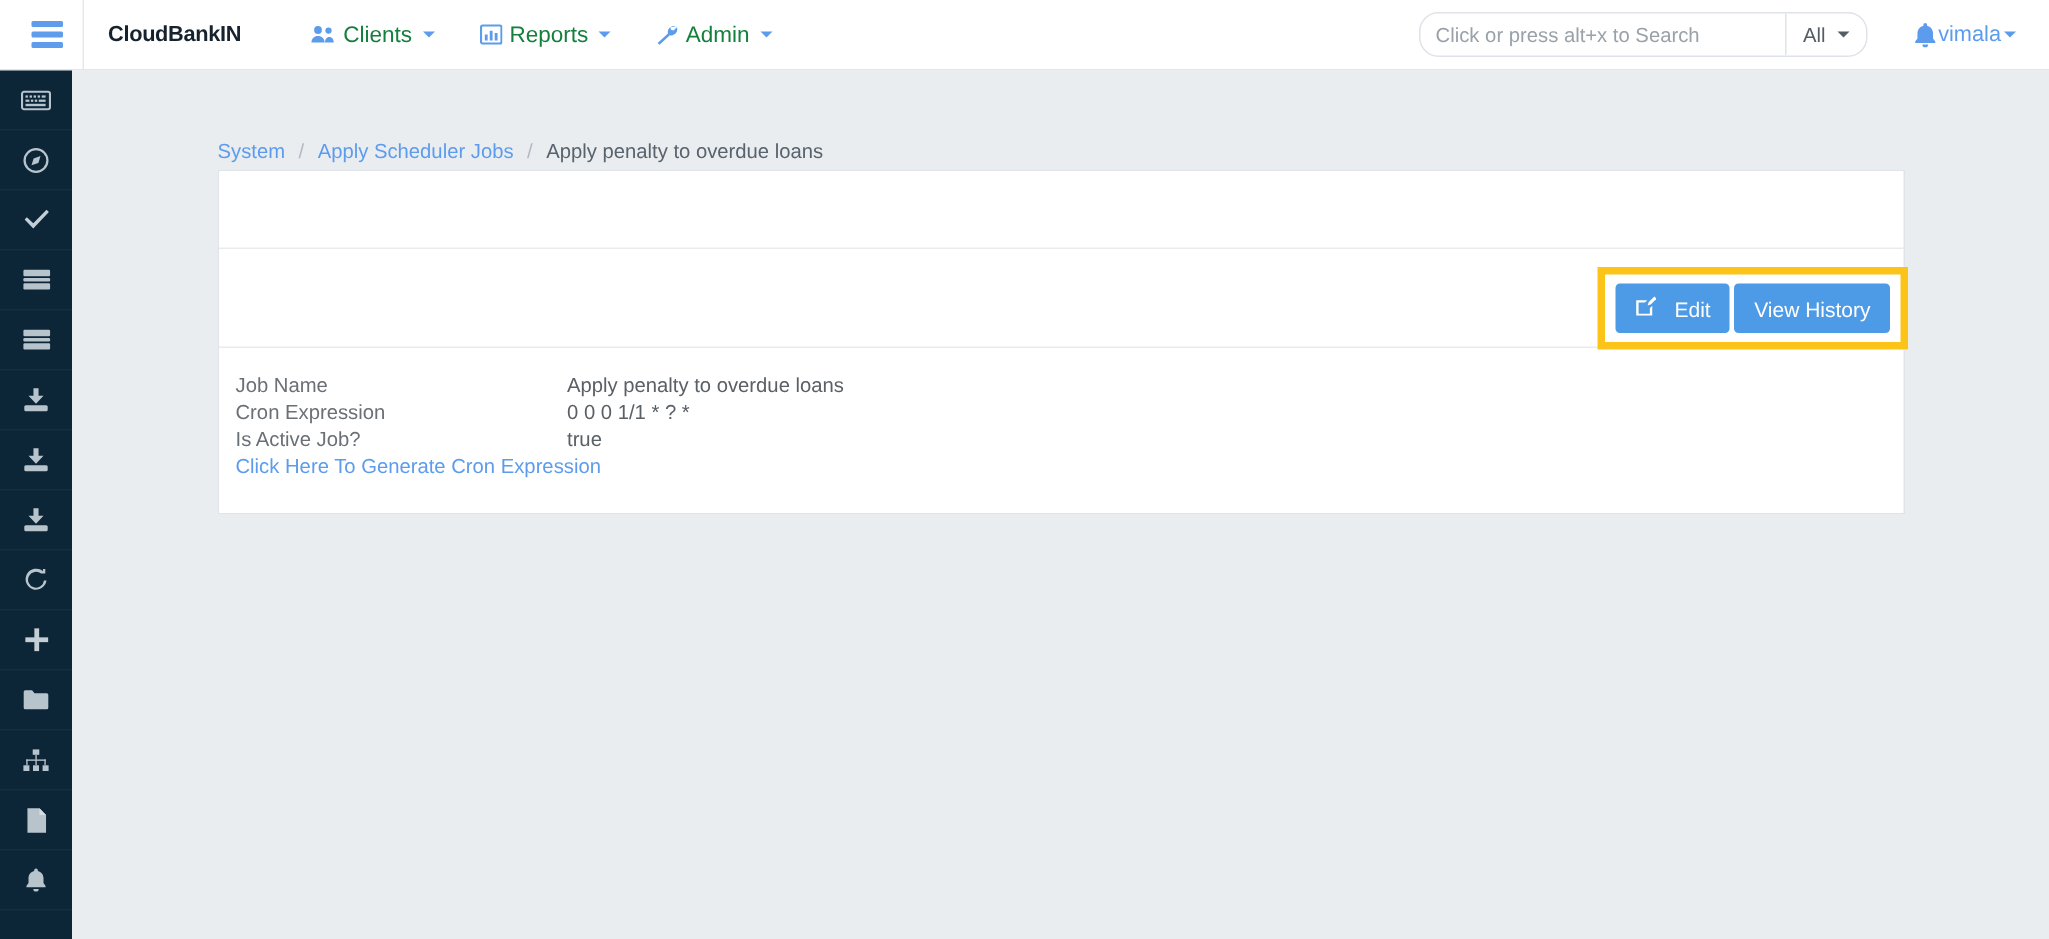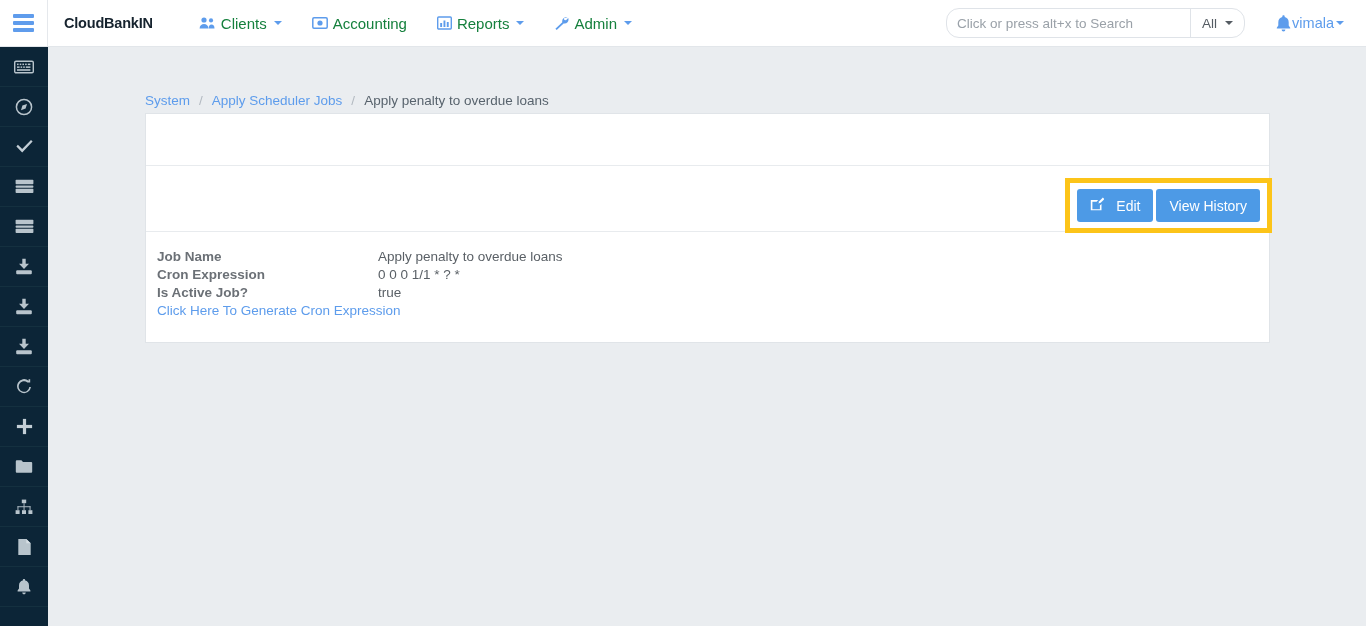--- a/index.html
+++ b/index.html
@@ -9,21 +9,21 @@
     background: #eaedf0;
     overflow: hidden;
   }
 
   
   #topbar {
     position: absolute; top: 0; left: 0;
     width: 1366px; height: 47px;
     background: #ffffff;
     border-bottom: 1px solid #e2e6ea;
-    display: flex; align-items: center;
+    display: flex; align-items: center; padding-left: 8px;
   }
   #hamburger {
     width: 48px; height: 46px;
     display: flex; flex-direction: column;
     align-items: center; justify-content: center;
     gap: 3px; cursor: pointer;
     border-right: 1px solid #e5e8ec;
   }
   #hamburger span {
     display: block; width: 21px; height: 4px;
@@ -136,21 +136,21 @@
     border: none; border-radius: 3px;
     height: 33px; padding: 0 13px;
     font-size: 14px; cursor: pointer;
     font-family: "Liberation Sans", sans-serif;
     display: inline-flex; align-items: center; gap: 12px;
     white-space: nowrap;
   }
 
   #details { padding: 16px 0 22px 11px; }
   .drow { display: flex; font-size: 13.5px; line-height: 18px; }
-  .dlabel { width: 221px; color: #6b7076; font-weight: bold; }
+  .dlabel { width: 221px; color: #6b7076; }
   .dvalue { color: #5a6066; }
   .dvalue.link { color: #5d9cec; cursor: pointer; }
 </style>
 </head>
 <body>
 
 <div id="topbar">
 
   <div id="hamburger">
     <span></span>
@@ -168,29 +168,20 @@
           <circle cx="5" cy="4" r="2.6" fill="#5d9cec"></circle>
           <circle cx="12" cy="4.4" r="2.1" fill="#5d9cec"></circle>
           <path d="M0.6 12.4c0-2.7 2-4.4 4.4-4.4s4.4 1.7 4.4 4.4z" fill="#5d9cec"></path>
           <path d="M9.6 12.4c0-2.2 1.2-3.8 2.9-3.8 1.8 0 3 1.6 3 3.8z" fill="#5d9cec"></path>
         </svg>
       </span>
       <span>Clients</span>
       <span class="caret"></span>
     </div>
 
-    <div class="navitem">
-      <span class="navicon">
-        <svg width="16" height="14" viewBox="0 0 16 14">
-          <rect x="0.8" y="1.8" width="14.4" height="10.4" rx="1.2" fill="none" stroke="#5d9cec" stroke-width="1.5"></rect>
-          <circle cx="8" cy="7" r="2.6" fill="#5d9cec"></circle>
-        </svg>
-      </span>
-      <span>Accounting</span>
-    </div>
 
     <div class="navitem">
       <span class="navicon">
         <svg width="15" height="14" viewBox="0 0 15 14">
           <rect x="0.7" y="1" width="13.6" height="12" rx="1" fill="none" stroke="#5d9cec" stroke-width="1.4"></rect>
           <rect x="3.2" y="7" width="1.9" height="4" fill="#5d9cec"></rect>
           <rect x="6.5" y="4.5" width="1.9" height="6.5" fill="#5d9cec"></rect>
           <rect x="9.8" y="6" width="1.9" height="5" fill="#5d9cec"></rect>
         </svg>
       </span>

